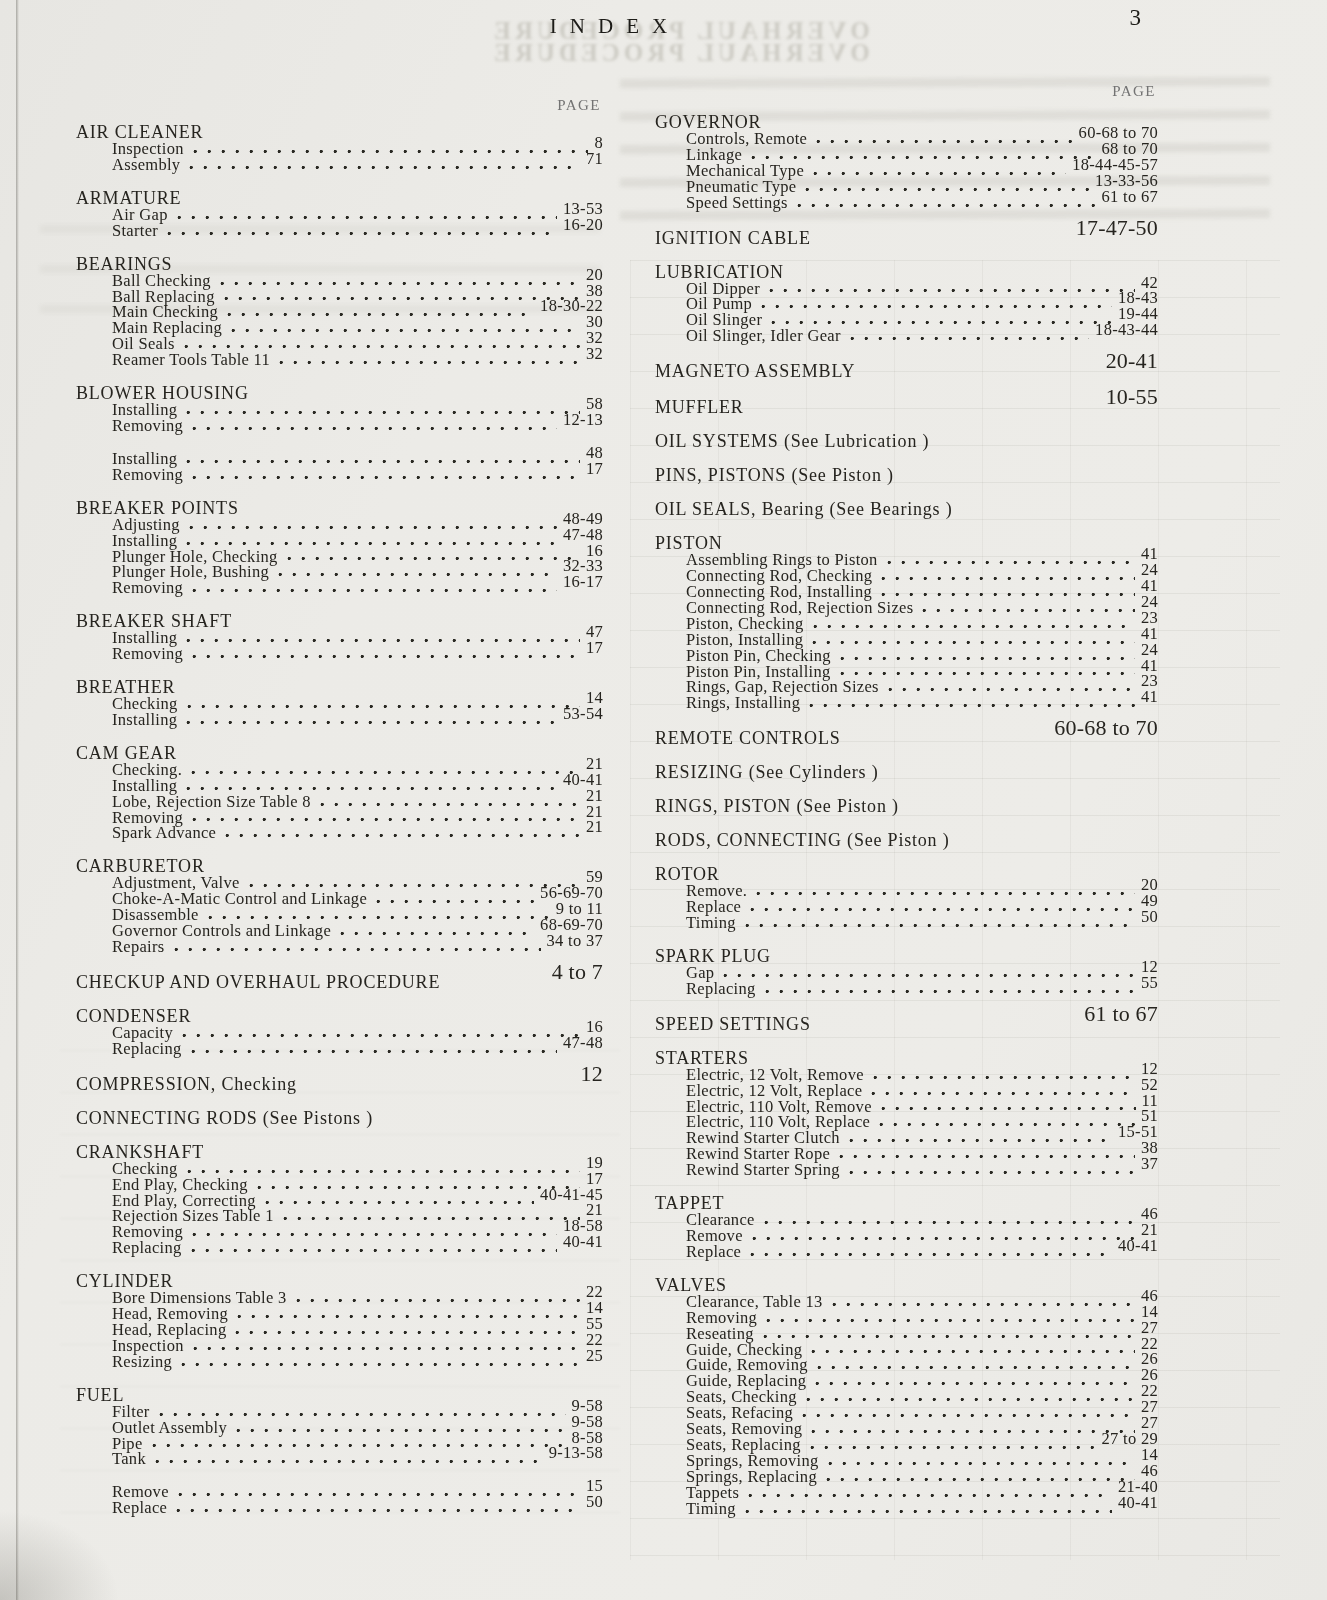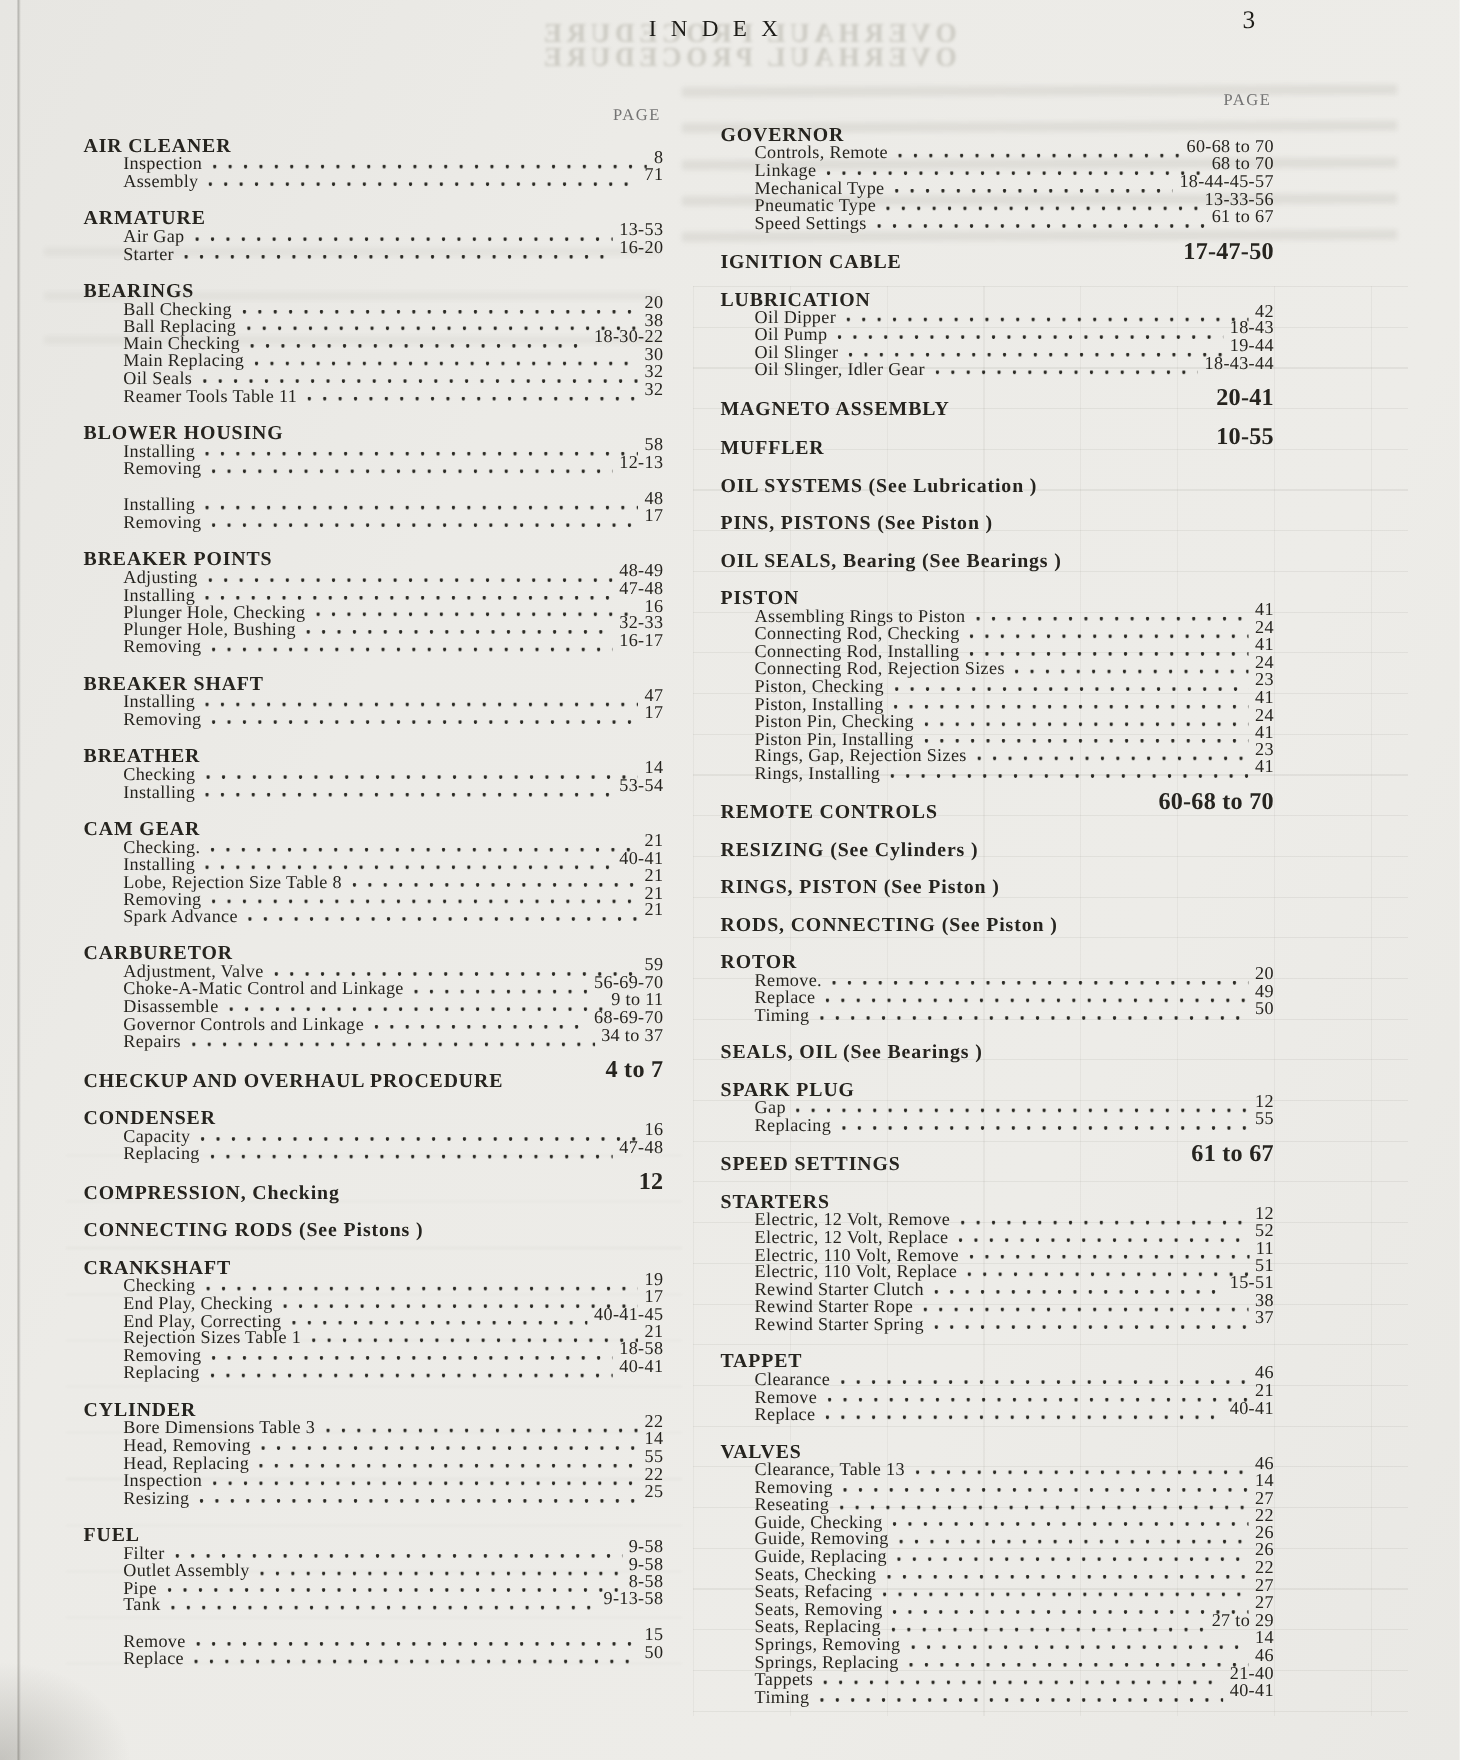--- a/index.html
+++ b/index.html
@@ -46,40 +46,39 @@
   }
   .ghost-grid-left{
     position:absolute;left:60px;top:1050px;width:560px;height:500px;
     background-image:
       repeating-linear-gradient(to bottom,rgba(140,138,126,.10) 0 1px,rgba(0,0,0,0) 1px 42px);
     filter:blur(.8px);opacity:.7;
   }
 
   .title{
     position:absolute;top:14px;left:0;width:1230px;text-align:center;
-    font-size:21px;letter-spacing:13px;color:#1d1c18;padding-left:40px;
+    font-size:21px;letter-spacing:13px;color:#1d1c18;
   }
   .folio{
     position:absolute;top:5px;right:186px;
     font-size:23px;color:#1d1c18;
   }
   .col{position:absolute;}
   .col-left{left:76px;top:97px;width:527px;}
   .col-right{left:655px;top:83px;width:503px;}
   .page-label{
     text-align:right;font-size:15px;letter-spacing:1.5px;
     padding-right:2px;margin-bottom:10px;color:#737373;
   }
   .col-right .page-label{margin-bottom:14px;}
   .section{margin-bottom:17px;}
   .sec-head{
     display:flex;align-items:baseline;
     font-size:18px;letter-spacing:.8px;line-height:17px;
     white-space:nowrap;
-    font-weight:bold;
   }
   .sec-spacer{flex:1;}
   .sec-page{
     font-size:22px;letter-spacing:.2px;
     position:relative;top:-9px;white-space:nowrap;
   }
   .row{
     display:flex;align-items:baseline;
     font-size:16.5px;line-height:15.9px;letter-spacing:.3px;
     white-space:nowrap;
@@ -652,25 +651,20 @@
         <span class="num">49</span>
       </div>
       <div class="row">
         <span class="lbl">Timing</span>
         <span class="dots"></span>
         <span class="num">50</span>
       </div>
     </div>
     <div class="section">
       <div class="sec-head">
-        <span class="sec-title">SEALS, OIL (See Bearings )</span>
-      </div>
-    </div>
-    <div class="section">
-      <div class="sec-head">
         <span class="sec-title">SPARK PLUG</span>
       </div>
       <div class="row">
         <span class="lbl">Gap</span>
         <span class="dots"></span>
         <span class="num">12</span>
       </div>
       <div class="row">
         <span class="lbl">Replacing</span>
         <span class="dots"></span>

